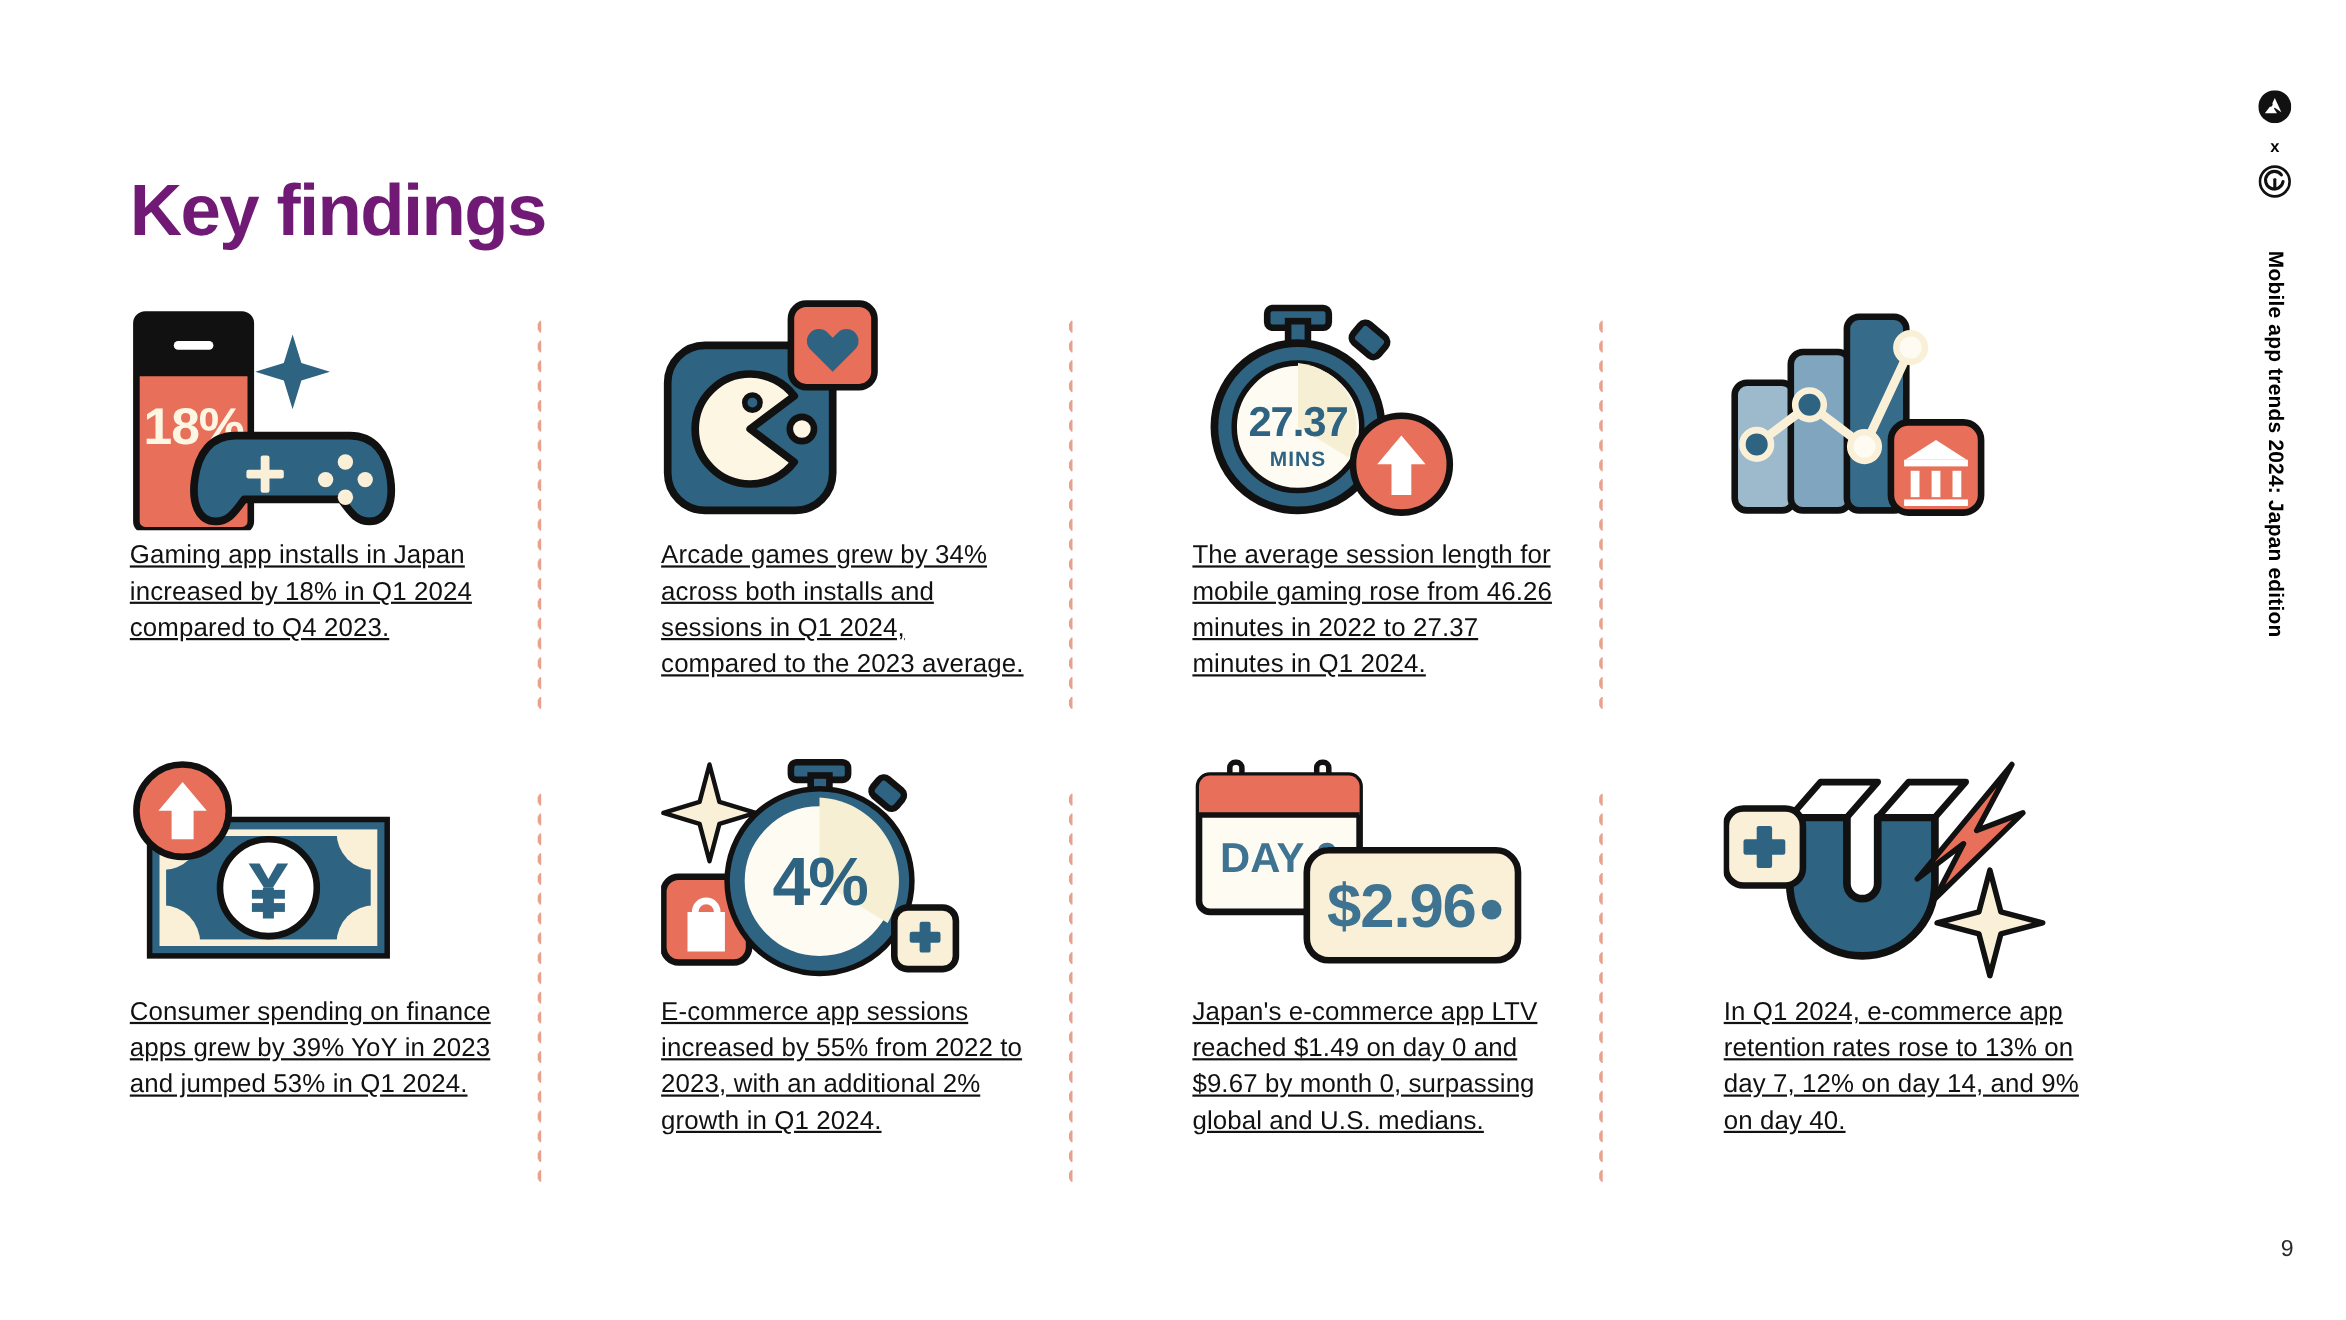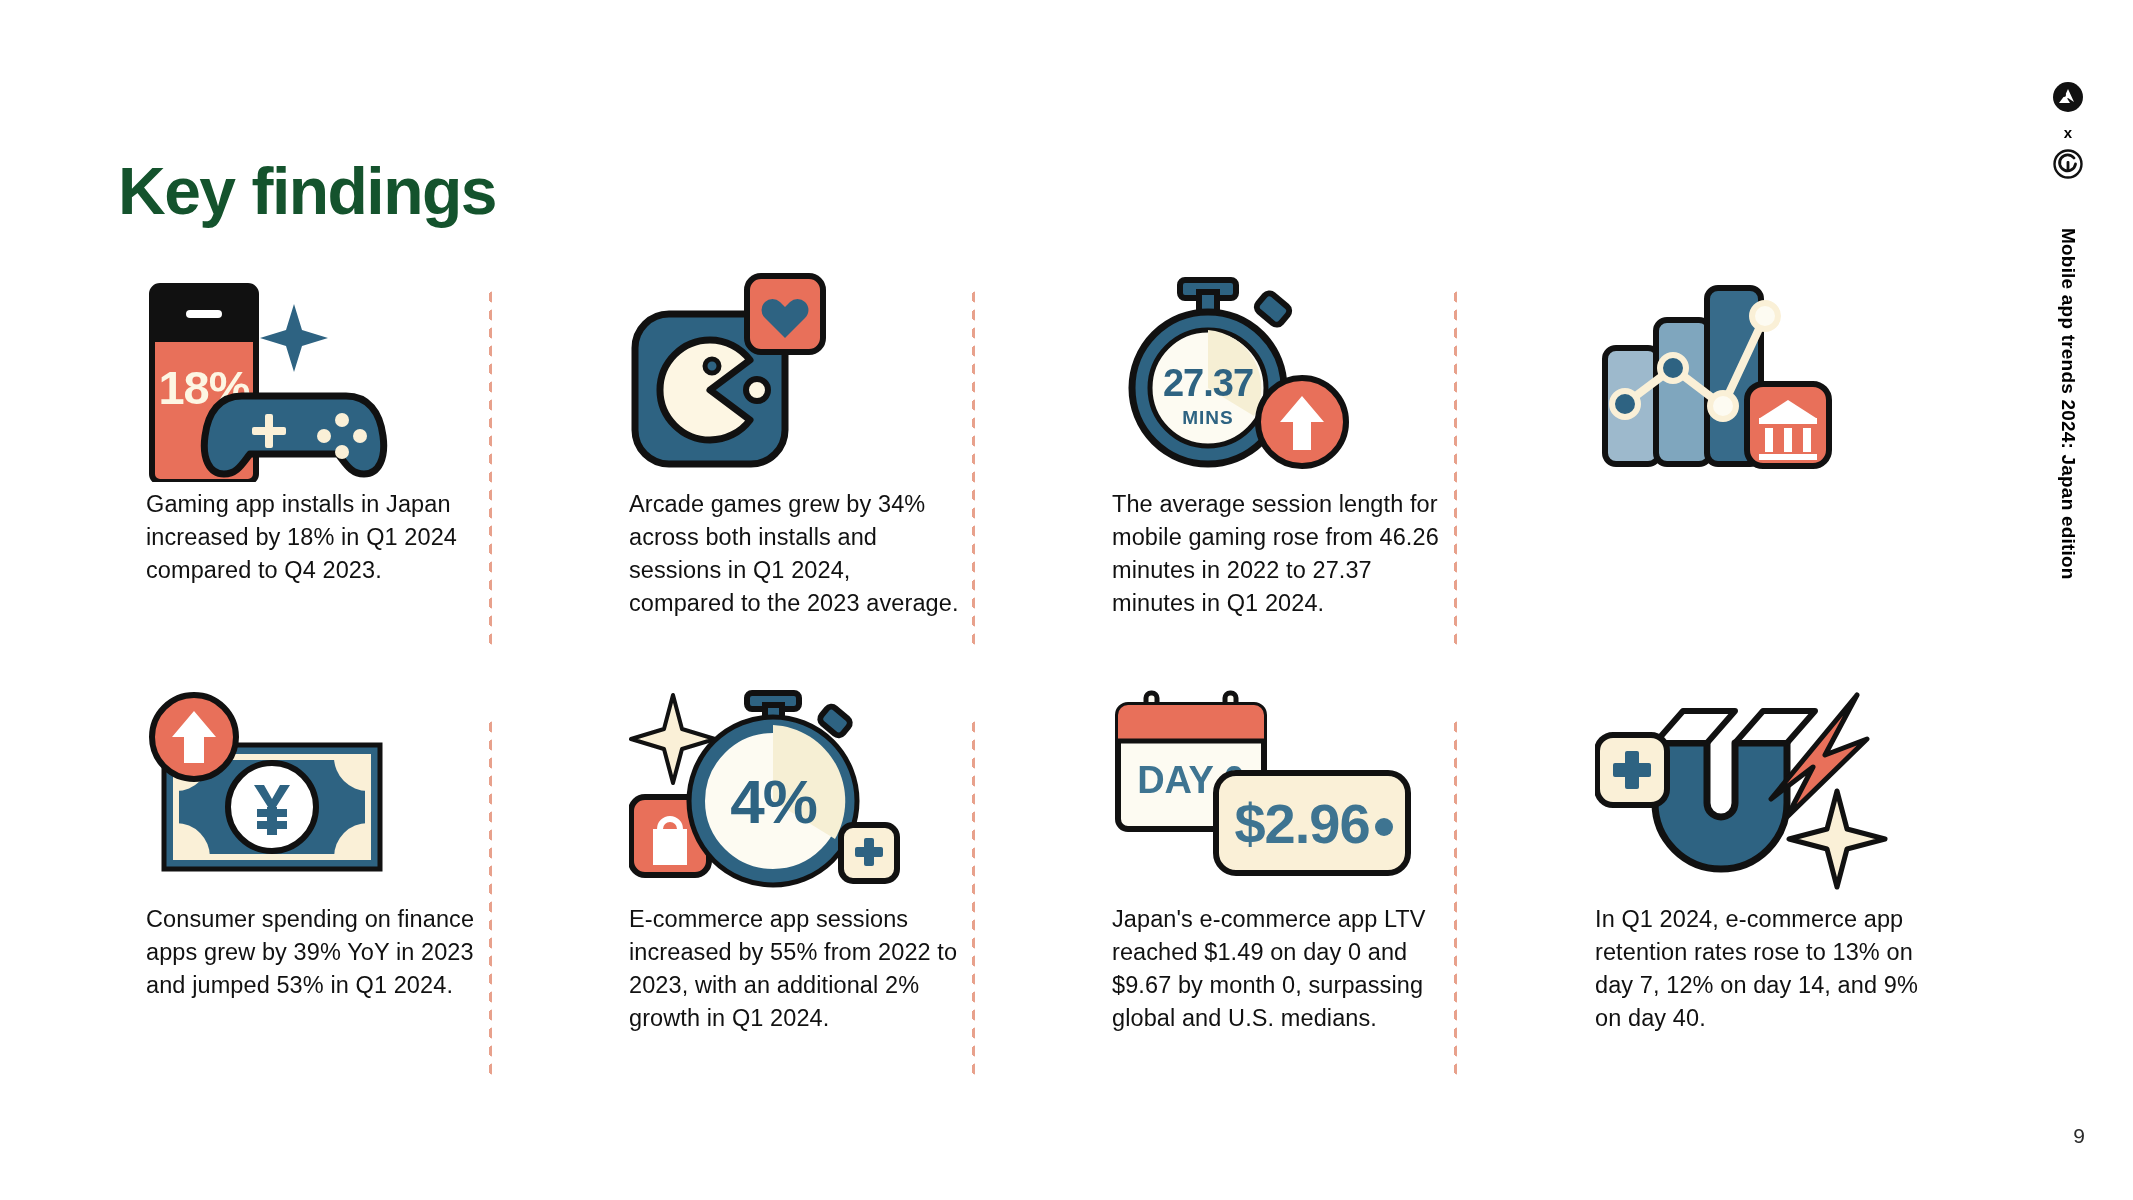--- a/index.html
+++ b/index.html
@@ -25,54 +25,54 @@
   }
 
   
   .page-title {
     position: absolute;
     left: 118px;
     top: 158px;
     font-size: 66px;
     font-weight: bold;
     letter-spacing: -1.5px;
-    color: #14532d;
+    color: #701a75;
     line-height: 1;
     white-space: nowrap;
   }
 
   
   .findings-grid {
     position: absolute;
     left: 118px;
     top: 272px;
     width: 1810px;
     display: grid;
     grid-template-columns: repeat(4, 483px);
     grid-template-rows: 415px 415px;
-    margin-left: 28px;
   }
   .finding-card {
     position: relative;
     width: 420px;
     box-sizing: border-box;
   }
   .finding-icon {
     position: relative;
     height: 210px;
     width: 300px;
   }
   .finding-icon svg { display: block; }
   .finding-text {
     font-size: 23.5px;
     line-height: 33px;
     color: #111111;
     letter-spacing: 0.1px;
     width: 330px;
     margin-top: 6px;
+    text-decoration: underline;
   }
 
   
   .divider {
     position: absolute;
     top: 0;
     width: 5px;
     height: 358px;
     background-image: radial-gradient(#e8a18c 42%, transparent 44%);
     background-size: 9px 18px;

